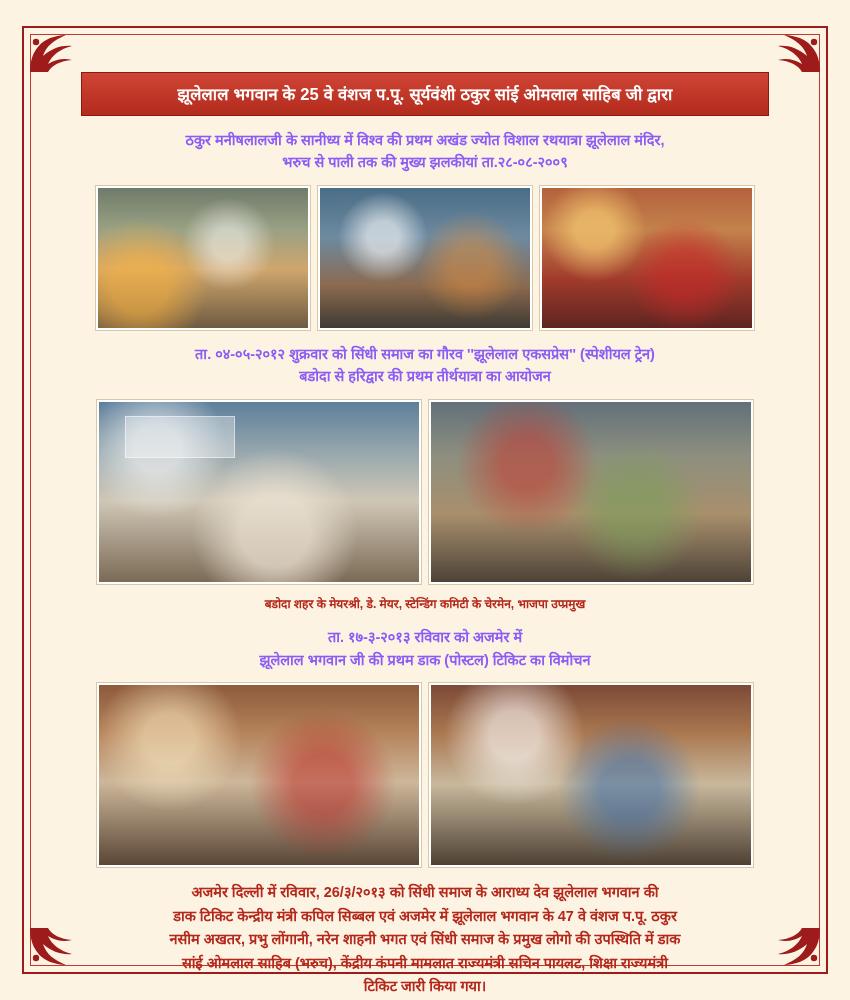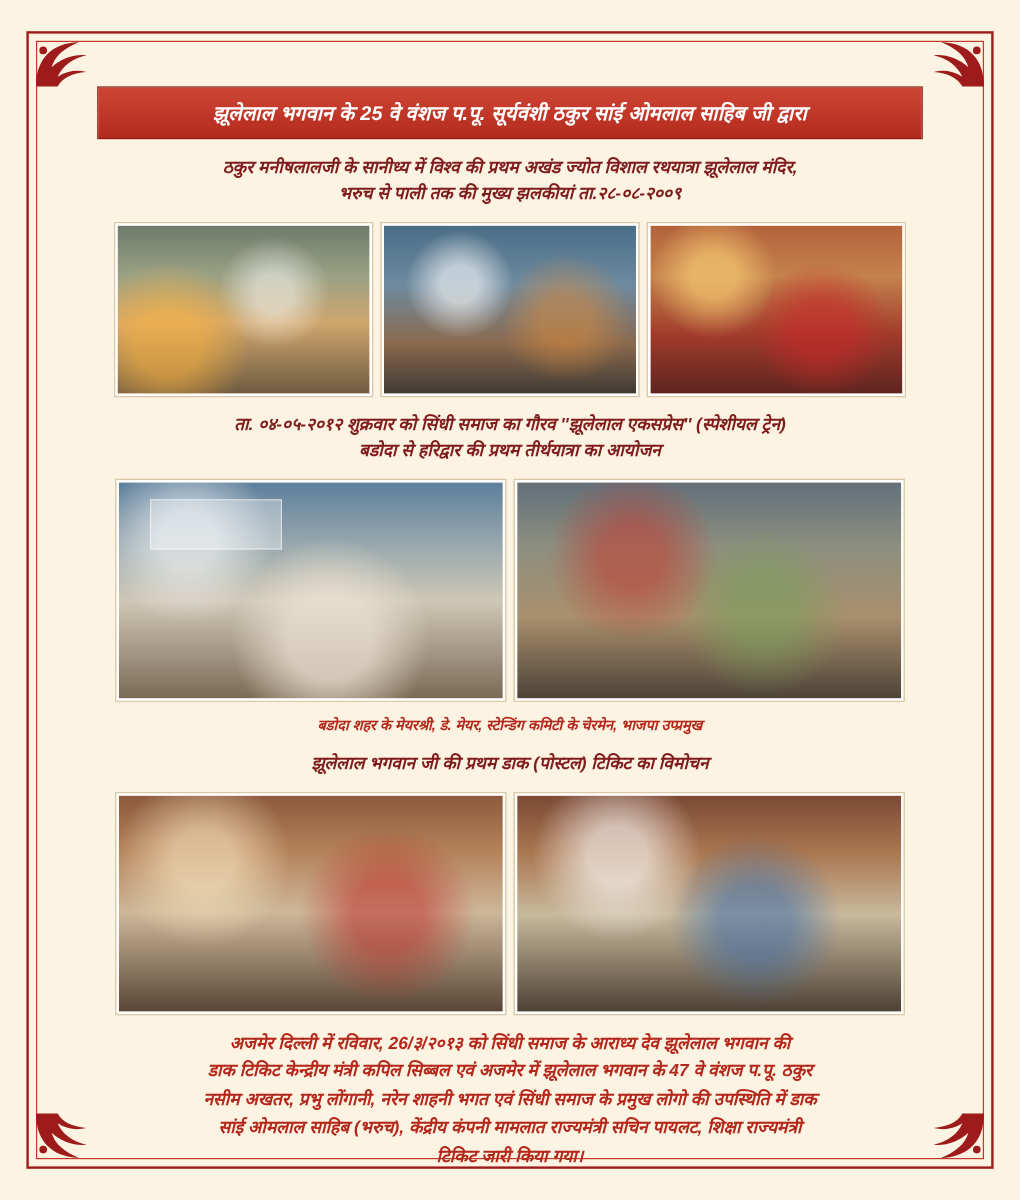--- a/index.html
+++ b/index.html
@@ -58,39 +58,38 @@
 
   .content {
     position: absolute;
     left: 44px;
     top: 48px;
     right: 44px;
     bottom: 48px;
     box-sizing: border-box;
     padding: 14px 18px 10px 18px;
     text-align: center;
-    font-style: italic;
   }
 
   .title-bar {
     margin: 10px auto 0 auto;
     width: 688px;
     background: #c0392b;
     background: linear-gradient(180deg, #cf4535 0%, #b32b1d 100%);
     border: 1px solid #8a1a10;
     color: #ffffff;
     font-size: 16.5px;
     font-weight: bold;
     padding: 9px 6px 10px 6px;
     letter-spacing: 0.2px;
     box-sizing: border-box;
   }
 
   .subtitle {
-    color: #7f1d1d;
+    color: #8b5cf6;
     font-size: 14.5px;
     font-weight: bold;
     line-height: 1.55;
     margin: 13px auto 0 auto;
     width: 700px;
     text-align: center;
   }
 
   .caption {
     color: #b4281b;
@@ -235,20 +234,21 @@
     <div class="photo-row">
       <div class="photo ph-d">
         <div class="banner"></div>
       </div>
       <div class="photo ph-e"></div>
     </div>
 
     <div class="caption">बडोदा शहर के मेयरश्री, डे. मेयर, स्टेन्डिंग कमिटी के चेरमेन, भाजपा उप्प्रमुख</div>
 
     <div class="subtitle">
+      <div>ता. १७-३-२०१३ रविवार को अजमेर में</div>
       <div>झूलेलाल भगवान जी की प्रथम डाक (पोस्टल) टिकिट का विमोचन</div>
     </div>
 
     <div class="photo-row">
       <div class="photo ph-f"></div>
       <div class="photo ph-g"></div>
     </div>
 
     <div class="body-text">
       <div>अजमेर दिल्ली में रविवार, 26/३/२०१३ को सिंधी समाज के आराध्य देव झूलेलाल भगवान की</div>

